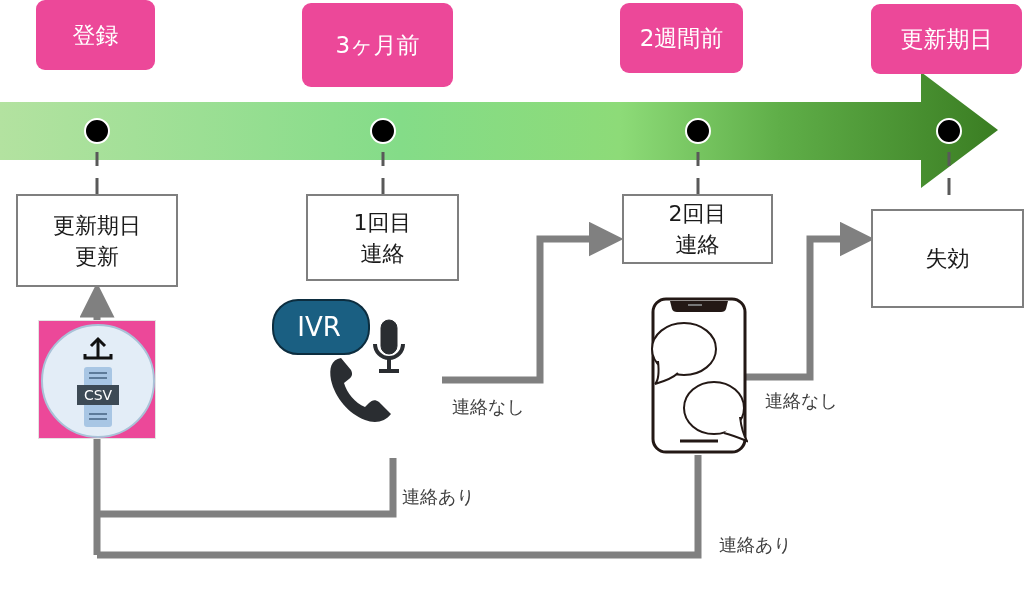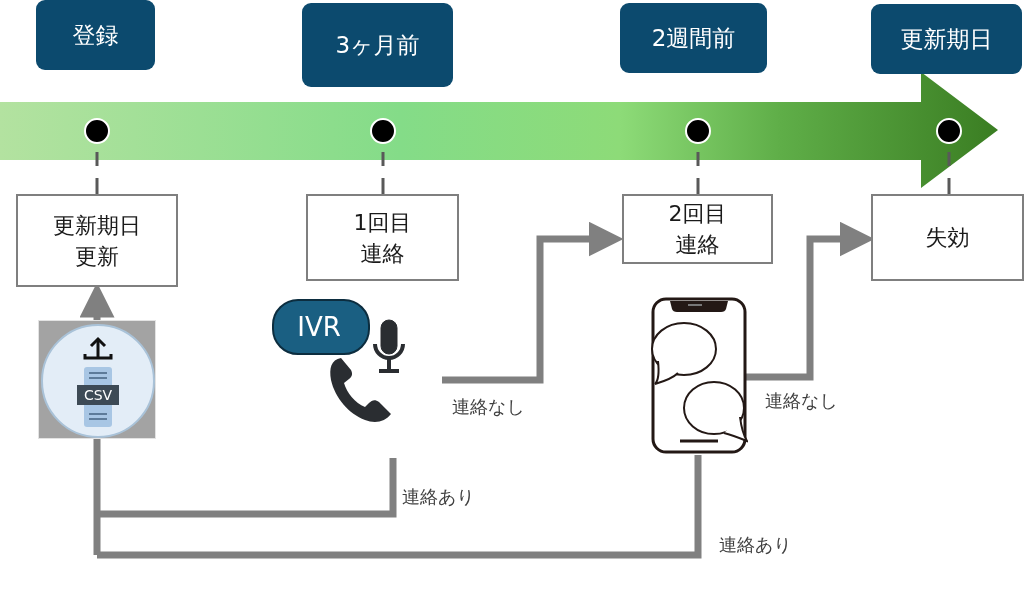--- a/index.html
+++ b/index.html
@@ -1,19 +1,19 @@
 <!DOCTYPE html>
 <html><head>
 <meta charset="utf-8">
 <style>
   html, body { margin:0; padding:0; background:#ffffff; }
   body { width:1024px; height:596px; position:relative; overflow:hidden;
          font-family:"DejaVu Sans", "Liberation Sans", sans-serif; }
   .abs { position:absolute; }
-  .phase-badge { position:absolute; background:#0c4a6e; color:#ffffff; border-radius:9px;
+  .phase-badge { position:absolute; background:#ec4899; color:#ffffff; border-radius:9px;
     display:flex; align-items:center; justify-content:center; font-size:23px; }
   .stage-box { position:absolute; background:#ffffff; border:2px solid #7f7f7f; box-sizing:border-box;
     display:flex; flex-direction:column; align-items:center; justify-content:center;
     font-size:22px; line-height:31px; color:#1a1a1a; text-align:center; }
   .label { position:absolute; font-size:18px; color:#404040; white-space:nowrap; }
   svg.overlay { position:absolute; left:0; top:0; }
 </style>
 </head>
 <body>
 
@@ -58,40 +58,40 @@
     <path d="M698,455 L698,555 L97,555"></path>
 
     <path d="M442,380 L540,380 L540,239 L606,239" marker-end="url(#arrowhead)"></path>
 
     <path d="M746,377 L810,377 L810,239 L857,239" marker-end="url(#arrowhead)"></path>
   </g>
 </svg>
 
 <div class="phase-badge" style="left:36px;top:0;width:119px;height:70px;">登録</div>
 <div class="phase-badge" style="left:302px;top:3px;width:151px;height:84px;">3ヶ月前</div>
-<div class="phase-badge" style="left:620px;top:3px;width:147px;height:70px;">2週間前</div>
+<div class="phase-badge" style="left:620px;top:3px;width:123px;height:70px;">2週間前</div>
 <div class="phase-badge" style="left:871px;top:4px;width:151px;height:70px;">更新期日</div>
 
 <div class="stage-box" style="left:16px;top:194px;width:162px;height:93px;">
   <span>更新期日</span>
   <span>更新</span>
 </div>
 <div class="stage-box" style="left:306px;top:194px;width:153px;height:87px;">
   <span>1回目</span>
   <span>連絡</span>
 </div>
 <div class="stage-box" style="left:622px;top:194px;width:151px;height:70px;">
   <span>2回目</span>
   <span>連絡</span>
 </div>
-<div class="stage-box" style="left:871px;top:194px;width:153px;height:87px;">
+<div class="stage-box" style="left:871px;top:209px;width:153px;height:99px;">
   <span>失効</span>
 </div>
 
-<div class="abs" style="left:38px;top:320px;width:118px;height:119px;background:#a3a3a3;border:1px solid #e3e3e3;box-sizing:border-box;">
+<div class="abs" style="left:38px;top:320px;width:118px;height:119px;background:#ec4899;border:1px solid #e3e3e3;box-sizing:border-box;">
   <svg width="118" height="119" viewBox="0 0 118 119">
     <circle cx="59" cy="60" r="56" fill="#e3edf7" stroke="#a9c2d8" stroke-width="2"></circle>
 
     <g stroke="#111" stroke-width="3" fill="none">
       <path d="M59,37 L59,18"></path>
         <path d="M52,25 L59,18 L66,25"></path>
       <path d="M46,33 L46,37 L72,37 L72,33"></path>
     </g>
 
     <rect x="45" y="46" width="28" height="60" rx="3" fill="#a8c6e4"></rect>

